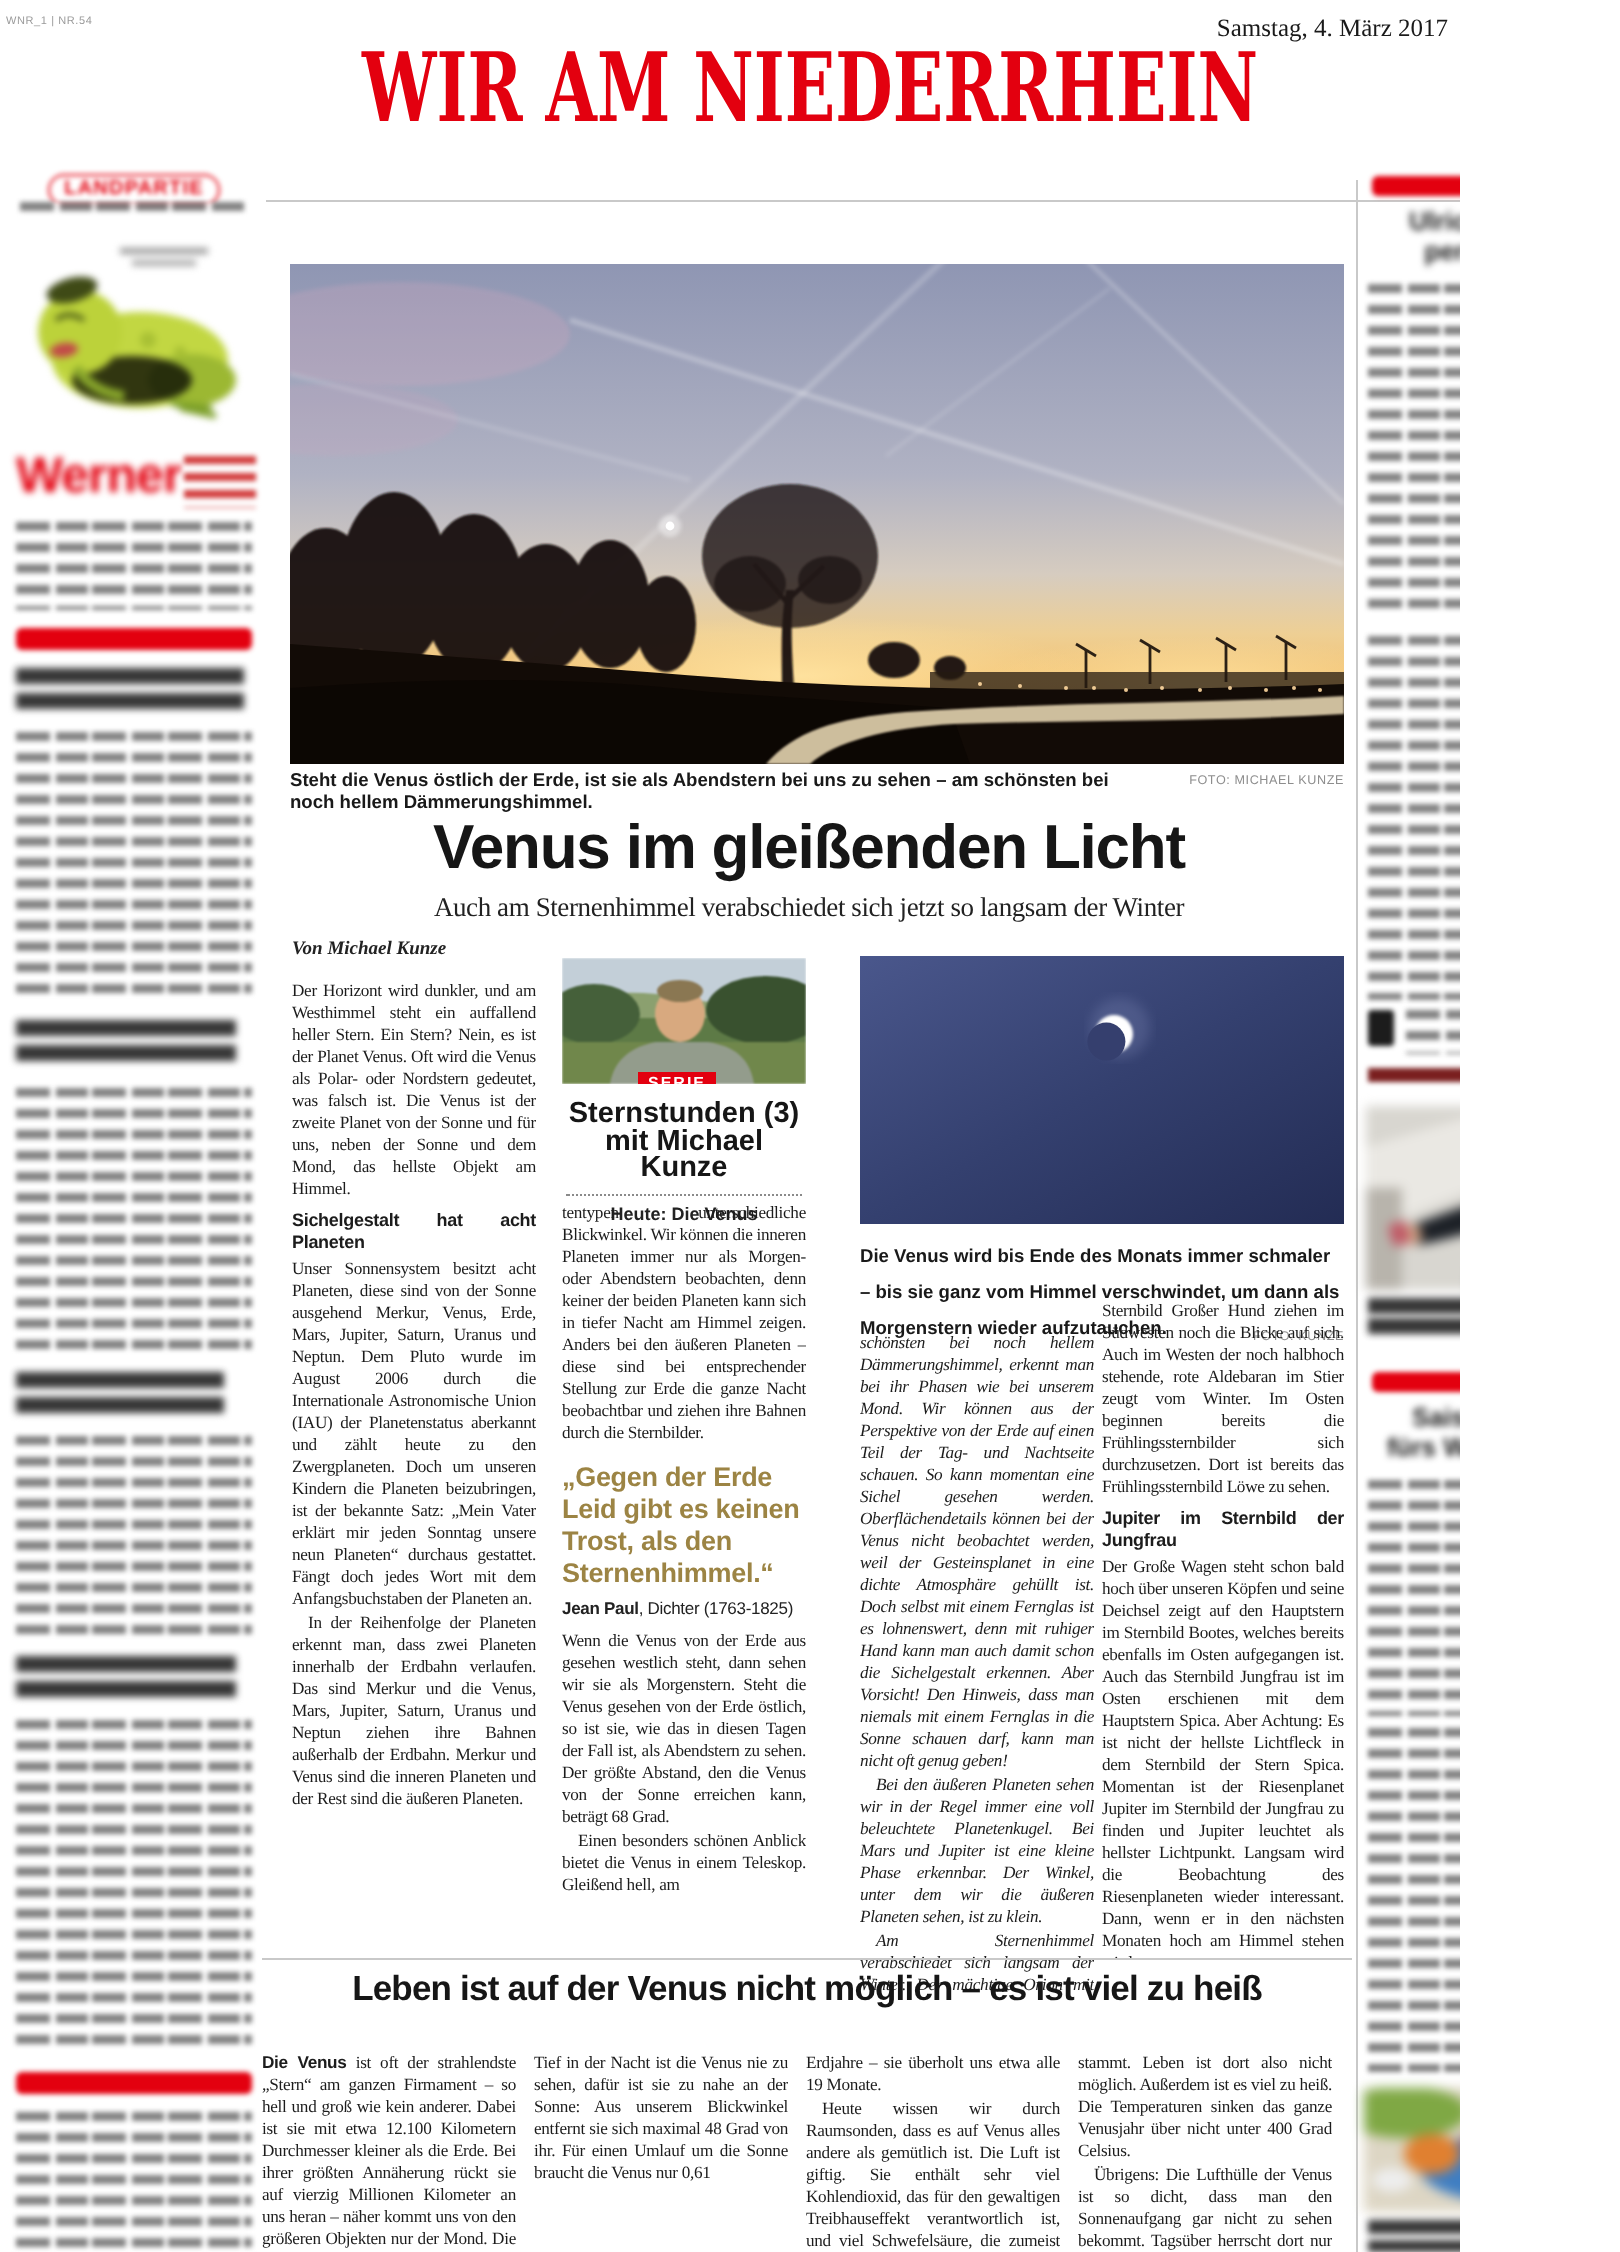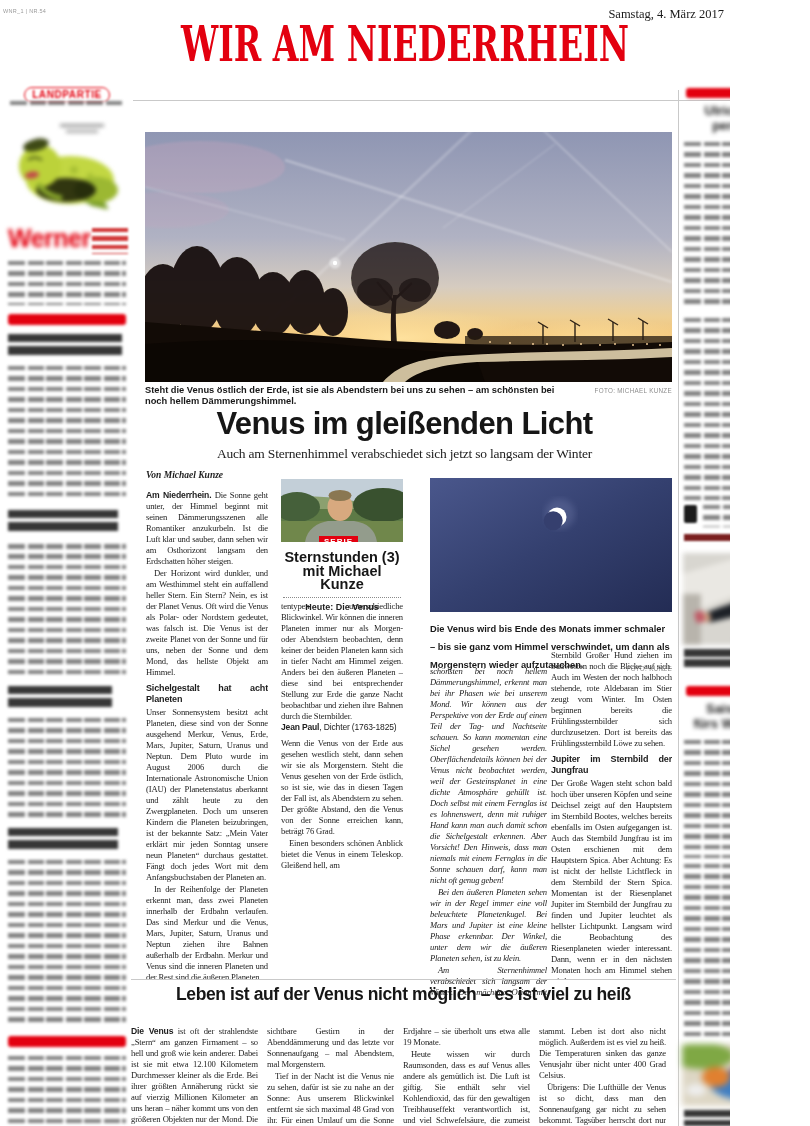--- a/index.html
+++ b/index.html
@@ -154,21 +154,20 @@
   <div class="abs h1 center" style="left:133px;top:407px;width:543px;">Venus im gleißenden Licht</div>
 
   <div class="abs" style="left:145px;top:385px;width:527px;">
     <span class="cap" style="display:inline-block;width:430px;">Steht die Venus östlich der Erde, ist sie als Abendstern bei uns zu sehen – am schönsten bei noch hellem Dämmerungshimmel.</span>
     <span class="abs credit" style="right:0;top:2px;">FOTO: MICHAEL KUNZE</span>
   </div>
   <div class="abs deck center" style="left:133px;top:446px;width:543px;">Auch am Sternenhimmel verabschiedet sich jetzt so langsam der Winter</div>
   <div class="abs byline" style="left:146px;top:470px;font-weight:bold;">Von Michael Kunze</div>
 
   <div class="abs bodycol" style="left:146px;top:490px;width:122px;height:490px;">
-    <p><span class="lead-in">Am Niederrhein.</span> <span>Die Sonne geht unter, der Himmel beginnt mit seinen Dämmerungsszenen alle Romantiker anzukurbeln. Ist die Luft klar und sauber, dann sehen wir am Osthorizont langsam den Erdschatten höher steigen.</span></p>
     <p>Der Horizont wird dunkler, und am Westhimmel steht ein auffallend heller Stern. Ein Stern? Nein, es ist der Planet Venus. Oft wird die Venus als Polar- oder Nordstern gedeutet, was falsch ist. Die Venus ist der zweite Planet von der Sonne und für uns, neben der Sonne und dem Mond, das hellste Objekt am Himmel.</p>
     <span class="subhead">Sichelgestalt hat acht Planeten</span>
     <p>Unser Sonnensystem besitzt acht Planeten, diese sind von der Sonne ausgehend Merkur, Venus, Erde, Mars, Jupiter, Saturn, Uranus und Neptun. Dem Pluto wurde im August 2006 durch die Internationale Astronomische Union (IAU) der Planetenstatus aberkannt und zählt heute zu den Zwergplaneten. Doch um unseren Kindern die Planeten beizubringen, ist der bekannte Satz: „Mein Vater erklärt mir jeden Sonntag unsere neun Planeten“ durchaus gestattet. Fängt doch jedes Wort mit dem Anfangsbuchstaben der Planeten an.</p>
     <p>In der Reihenfolge der Planeten erkennt man, dass zwei Planeten innerhalb der Erdbahn verlaufen. Das sind Merkur und die Venus, Mars, Jupiter, Saturn, Uranus und Neptun ziehen ihre Bahnen außerhalb der Erdbahn. Merkur und Venus sind die inneren Planeten und der Rest sind die äußeren Planeten.</p>
 
   </div>
 
   <div class="abs serie-box" style="left:281px;top:479px;">
     <div class="serie-photo">
       <svg viewBox="0 0 122 63" width="122" height="63">
@@ -185,22 +184,23 @@
       <span class="serie-badge">SERIE</span>
     </div>
     <div class="serie-title center">Sternstunden (3)</div>
     <div class="serie-title center" style="margin-top:0;">mit Michael Kunze</div>
     <div class="dotted"></div>
     <div class="serie-today center">Heute: Die Venus</div>
   </div>
 
   <div class="abs bodycol" style="left:281px;top:601px;width:122px;height:379px;">
     <p>tentypen unterschiedliche Blickwinkel. Wir können die inneren Planeten immer nur als Morgen- oder Abendstern beobachten, denn keiner der beiden Planeten kann sich in tiefer Nacht am Himmel zeigen. Anders bei den äußeren Planeten – diese sind bei entsprechender Stellung zur Erde die ganze Nacht beobachtbar und ziehen ihre Bahnen durch die Sternbilder.</p>
+    <div class="quote">„Gegen der Erde Leid gibt es keinen Trost, als den Sternenhimmel.“</div>
     <div class="quote-attr"><b>Jean Paul</b><span>, Dichter (1763-1825)</span></div>
-    <p style="text-indent:0;">Wenn die Venus von der Erde aus gesehen westlich steht, dann sehen wir sie als Morgenstern. Steht die Venus gesehen von der Erde östlich, so ist sie, wie das in diesen Tagen der Fall ist, als Abendstern zu sehen. Der größte Abstand, den die Venus von der Sonne erreichen kann, beträgt 76 Grad.</p>
+    <p style="text-indent:0;">Wenn die Venus von der Erde aus gesehen westlich steht, dann sehen wir sie als Morgenstern. Steht die Venus gesehen von der Erde östlich, so ist sie, wie das in diesen Tagen der Fall ist, als Abendstern zu sehen. Der größte Abstand, den die Venus von der Sonne erreichen kann, beträgt 68 Grad.</p>
     <p>Einen besonders schönen Anblick bietet die Venus in einem Teleskop. Gleißend hell, am</p>
   </div>
 
   <div class="abs photo-frame" style="left:430px;top:478px;width:242px;height:134px;">
     <svg viewBox="0 0 242 134" preserveAspectRatio="none">
       <defs>
         <linearGradient id="vbg" x1="0" y1="0" x2="1" y2="1">
           <stop offset="0" stop-color="#4a578c"></stop>
             <stop offset=".5" stop-color="#34406f"></stop>
             <stop offset="1" stop-color="#232c54"></stop>
@@ -235,21 +235,20 @@
     <p style="text-indent:0;">Der Große Wagen steht schon bald hoch über unseren Köpfen und seine Deichsel zeigt auf den Hauptstern im Sternbild Bootes, welches bereits ebenfalls im Osten aufgegangen ist. Auch das Sternbild Jungfrau ist im Osten erschienen mit dem Hauptstern Spica. Aber Achtung: Es ist nicht der hellste Lichtfleck in dem Sternbild der Stern Spica. Momentan ist der Riesenplanet Jupiter im Sternbild der Jungfrau zu finden und Jupiter leuchtet als hellster Lichtpunkt. Langsam wird die Beobachtung des Riesenplaneten wieder interessant. Dann, wenn er in den nächsten Monaten hoch am Himmel stehen wird.</p>
   </div>
 
   <div class="abs rule" style="left:131px;top:979px;width:545px;"></div>
   <div class="abs h2 center" style="left:131px;top:984px;width:545px;">Leben ist auf der Venus nicht möglich – es ist viel zu heiß</div>
 
   <div class="abs bodycol" style="left:131px;top:1026px;width:127px;height:100px;">
     <p><span class="lead-in">Die Venus</span><span> ist oft der strahlendste „Stern“ am ganzen Firmament – so hell und groß wie kein anderer. Dabei ist sie mit etwa 12.100 Kilometern Durchmesser kleiner als die Erde. Bei ihrer größten Annäherung rückt sie auf vierzig Millionen Kilometer an uns heran – näher kommt uns von den größeren Objekten nur der Mond. Die Venus ist das erste</span></p>
   </div>
   <div class="abs bodycol" style="left:267px;top:1026px;width:127px;height:100px;">
-    <p>sichtbare Gestirn in der Abenddämmerung und das letzte vor Sonnenaufgang – mal Abendstern, mal Morgenstern.</p>
     <p>Tief in der Nacht ist die Venus nie zu sehen, dafür ist sie zu nahe an der Sonne: Aus unserem Blickwinkel entfernt sie sich maximal 48 Grad von ihr. Für einen Umlauf um die Sonne braucht die Venus nur 0,61</p>
   </div>
   <div class="abs bodycol" style="left:403px;top:1026px;width:127px;height:100px;">
     <p>Erdjahre – sie überholt uns etwa alle 19 Monate.</p>
     <p>Heute wissen wir durch Raumsonden, dass es auf Venus alles andere als gemütlich ist. Die Luft ist giftig. Sie enthält sehr viel Kohlendioxid, das für den gewaltigen Treibhauseffekt verantwortlich ist, und viel Schwefelsäure, die zumeist von Vulkanausbrüchen und Lavaströmen</p>
   </div>
   <div class="abs bodycol" style="left:539px;top:1026px;width:127px;height:100px;">
     <p>stammt. Leben ist dort also nicht möglich. Außerdem ist es viel zu heiß. Die Temperaturen sinken das ganze Venusjahr über nicht unter 400 Grad Celsius.</p>
     <p>Übrigens: Die Lufthülle der Venus ist so dicht, dass man den Sonnenaufgang gar nicht zu sehen bekommt. Tagsüber herrscht dort nur Dämmerlicht.</p>
     <p></p>

